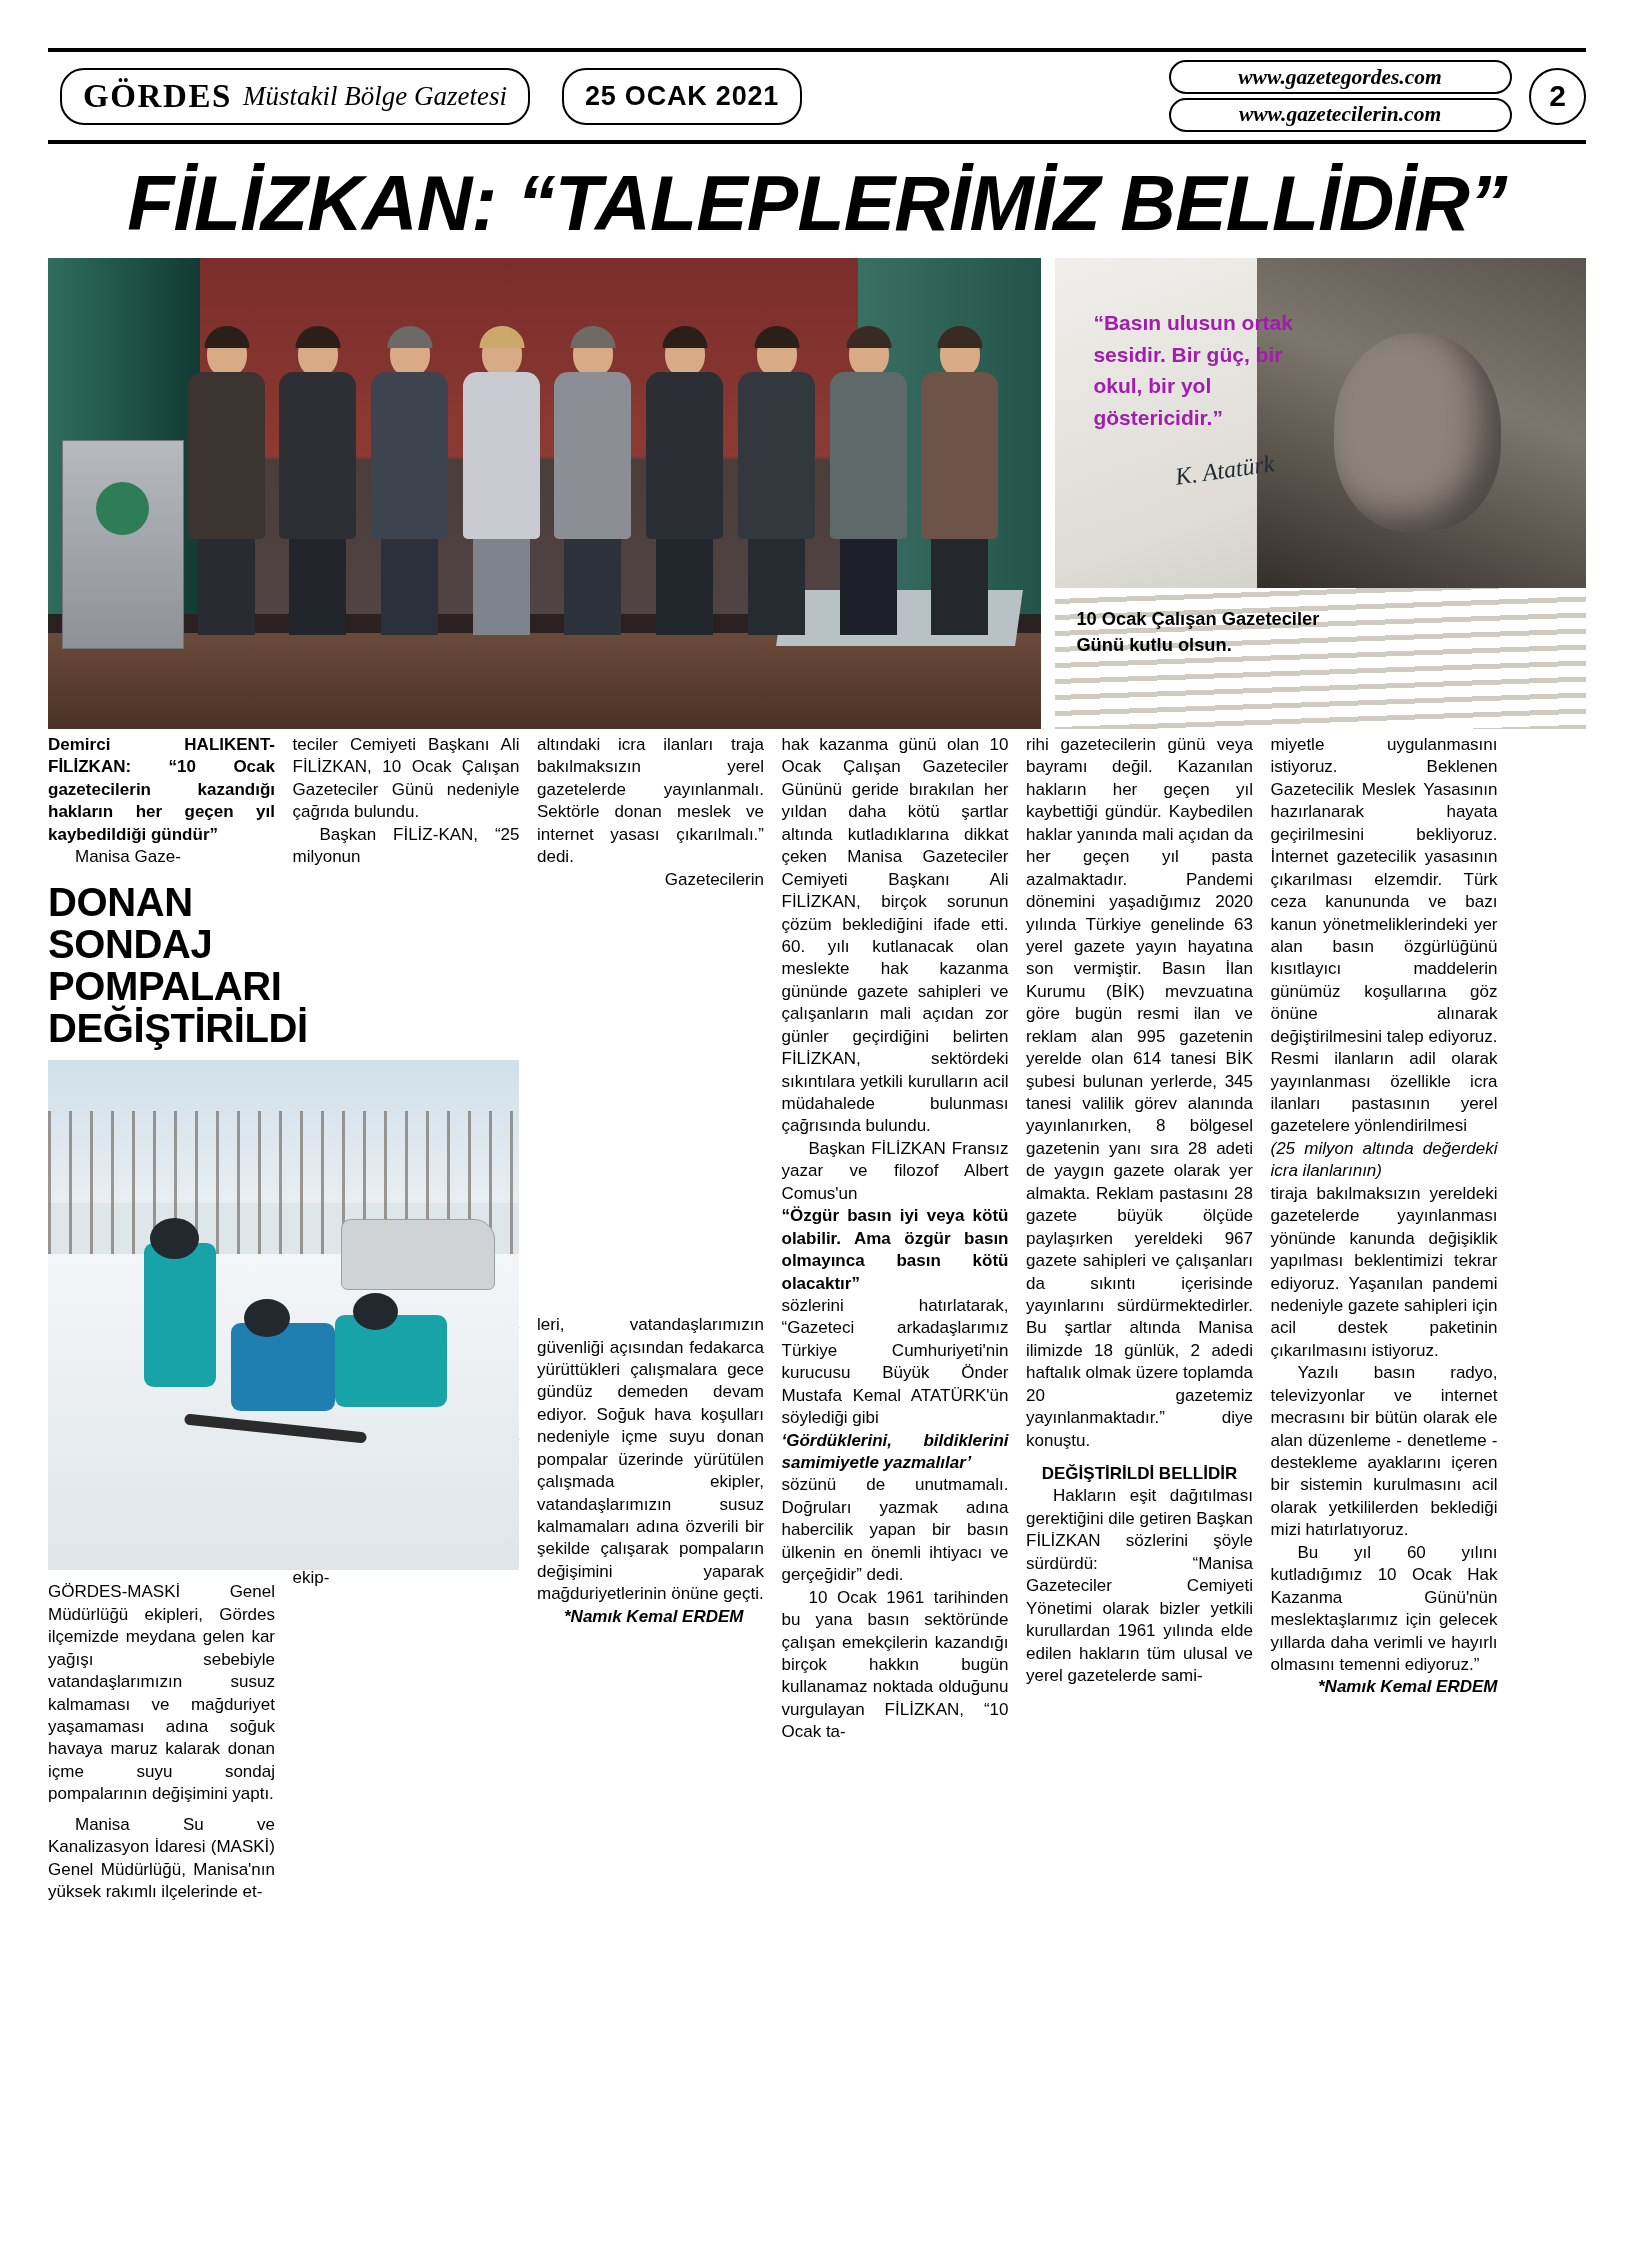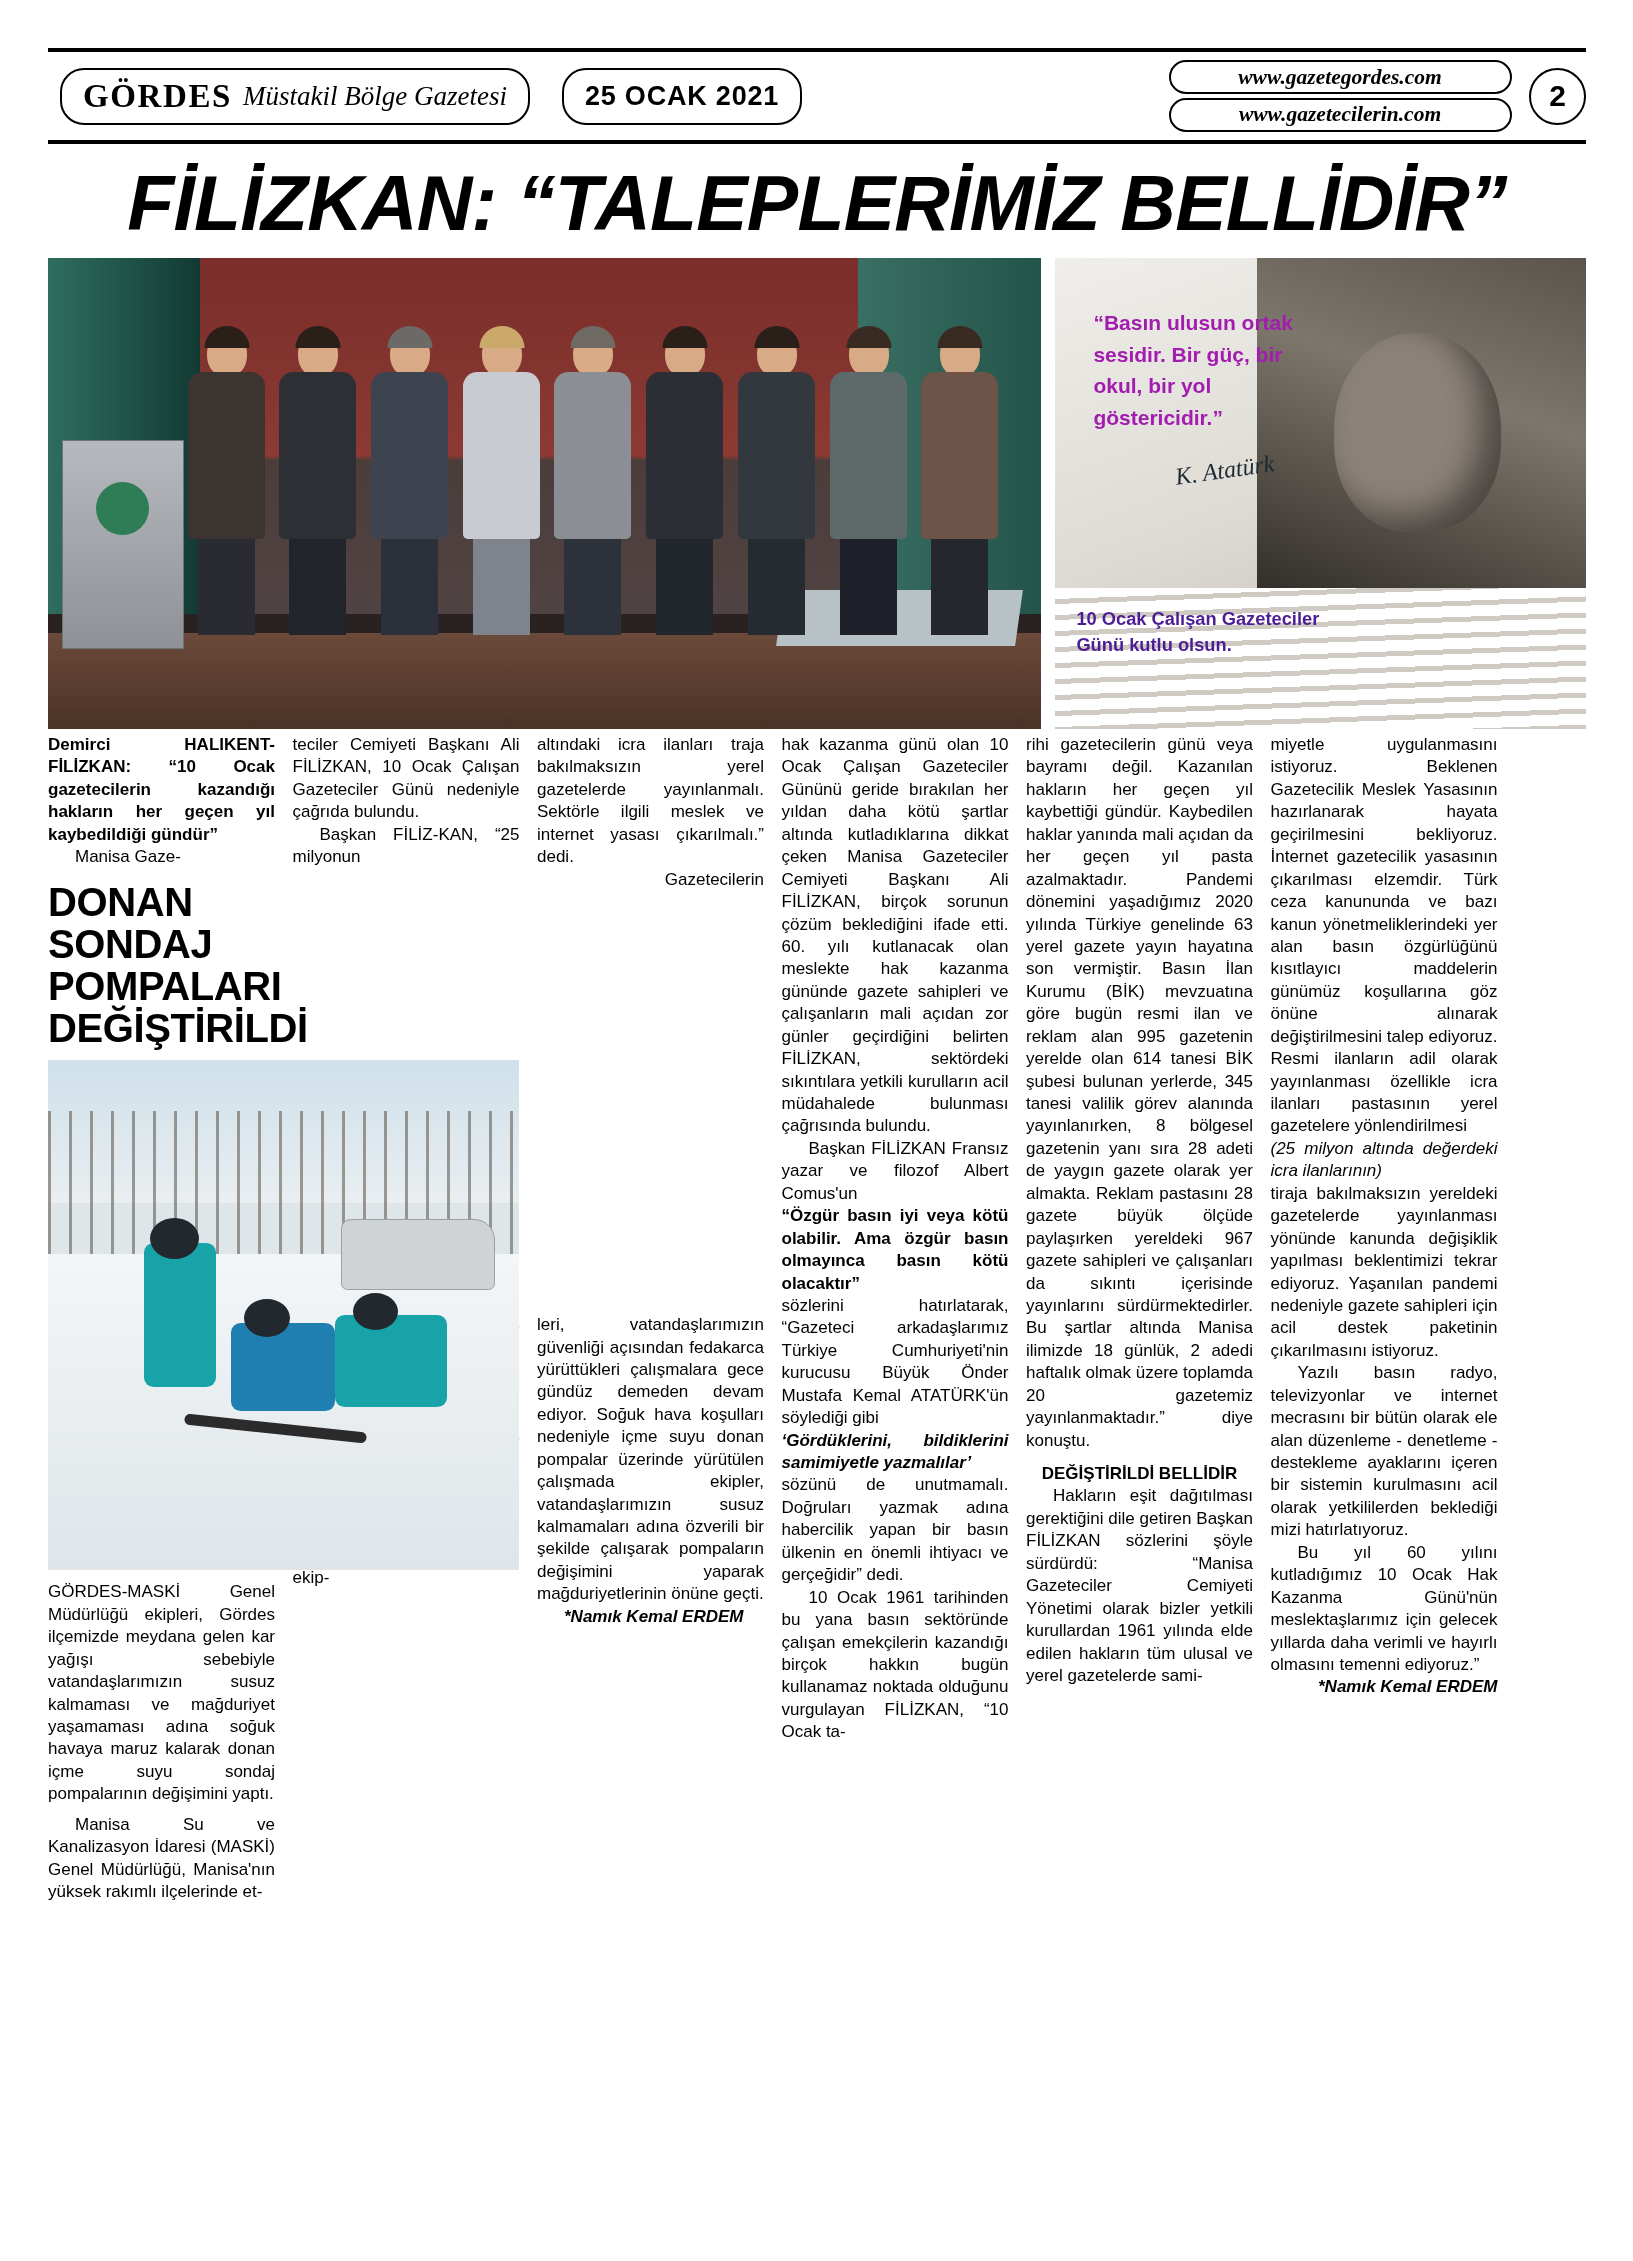--- a/index.html
+++ b/index.html
@@ -41,21 +41,21 @@
   .person .body{width:77px;height:167px;margin:-4.8px auto 0;border-radius:14.4px 14.4px 4.8px 4.8px;}
   .person .legs{width:57px;height:96px;margin:0 auto;background:#26303f;}
 
   
   .p2-bg{position:absolute;inset:0;background:linear-gradient(160deg,#efeeea 0%,#dedbd4 48%,#b9b5ad 100%);}
   .p2-portrait{position:absolute;right:0;top:0;width:62%;height:72%;background:linear-gradient(200deg,#5a544d 0%,#7d766c 40%,#302c27 100%);}
   .p2-face{position:absolute;right:16%;top:16%;width:167px;height:199px;border-radius:48% 48% 44% 44%;background:#8b8279;box-shadow:inset -19px -16px 32px rgba(0,0,0,.45);}
   .p2-papers{position:absolute;left:0;right:0;bottom:0;height:30%;background:repeating-linear-gradient(178deg,#ffffff 0 11px,#cfcac2 11px 16px);}
   .p2-quote{position:absolute;left:38px;top:49px;width:239px;font-family:"Liberation Sans",sans-serif;font-size:21px;line-height:1.5;color:#a21caf;font-weight:600;}
   .p2-sign{position:absolute;left:120px;top:199px;font-family:"Liberation Serif",serif;font-style:italic;font-size:24px;color:#1d2a36;transform:rotate(-8deg);}
-  .p2-caption{position:absolute;left:21px;bottom:70px;width:263px;font-size:18.3px;font-weight:bold;line-height:1.45;color:#4c1d95;}
+  .p2-caption{position:absolute;left:21px;bottom:70px;width:263px;font-size:18.3px;font-weight:bold;line-height:1.45;color:#000000;}
 
   
   .content{display:flex;gap:17.5px;margin-top:5px;}
   .col{width:227px;}
   .col p{margin:0 0 0 0;text-align:justify;font-family:"Liberation Sans",sans-serif;font-size:17px;line-height:1.32;text-indent:27px;hyphens:auto;}
   .col p.noind{text-indent:0;}
   .col p.b{font-weight:bold;}
   .col p.i{font-style:italic;}
   .center{text-align:center !important;text-indent:0 !important;font-weight:bold;}
   .sub-headline{font-family:"Liberation Sans",sans-serif;font-weight:bold;font-size:40px;line-height:1.05;letter-spacing:-0.4px;margin:12.8px 0 11px;}
@@ -209,21 +209,21 @@
     <div class="col">
       <p class="noind">teciler Cemiyeti Başkanı Ali FİLİZKAN, 10 Ocak Çalışan Gazeteciler Günü nedeniyle çağrıda bulundu.</p>
       <p>Başkan FİLİZ-KAN, “25 milyonun</p>
       <div style="height:384px"></div>
       <p class="noind">kisini gösteren kar yağışı sebebiyle çalışmalarını aralıksız sürdürmeye devam ediyor. Vatandaşların kar yağışından olumsuz etkilenmemesi adına harekete geçen ekipler, Gördes ilçesi başta olmak üzere ilçe merkezlerinde tüm ekipler teyakkuz halin-de.</p>
       <p class="center">Ekipler özveriyle çalışıyor</p>
       <p>Kar yağışının etkisini gösterdiği Gördes ilçesinde MASKİ Genel Müdürlüğü ekip-</p>
     </div>
 
     <div class="col">
-      <p class="noind">altındaki icra ilanları traja bakılmaksızın yerel gazetelerde yayınlanmalı. Sektörle ilgili meslek ve internet yasası çıkarılmalı.” dedi.</p>
+      <p class="noind">altındaki icra ilanları traja bakılmaksızın yerel gazetelerde yayınlanmalı. Sektörle donan meslek ve internet yasası çıkarılmalı.” dedi.</p>
       <p style="text-align:right;text-indent:0;">Gazetecilerin</p>
       <div style="height:423px"></div>
       <p class="noind">leri, vatandaşlarımızın güvenliği açısından fedakarca yürüttükleri çalışmalara gece gündüz demeden devam ediyor. Soğuk hava koşulları nedeniyle içme suyu donan pompalar üzerinde yürütülen çalışmada ekipler, vatandaşlarımızın susuz kalmamaları adına özverili bir şekilde çalışarak pompaların değişimini yaparak mağduriyetlerinin önüne geçti.</p>
       <p class="byline">*Namık Kemal ERDEM</p>
     </div>
 
     <div class="col">
       <p class="noind">hak kazanma günü olan 10 Ocak Çalışan Gazeteciler Gününü geride bırakılan her yıldan daha kötü şartlar altında kutladıklarına dikkat çeken Manisa Gazeteciler Cemiyeti Başkanı Ali FİLİZKAN, birçok sorunun çözüm beklediğini ifade etti. 60. yılı kutlanacak olan meslekte hak kazanma gününde gazete sahipleri ve çalışanların mali açıdan zor günler geçirdiğini belirten FİLİZKAN, sektördeki sıkıntılara yetkili kurulların acil müdahalede bulunması çağrısında bulundu.</p>
       <p>Başkan FİLİZKAN Fransız yazar ve filozof Albert Comus'un</p>
       <p class="b noind">“Özgür basın iyi veya kötü olabilir. Ama özgür basın olmayınca basın kötü olacaktır”</p>

